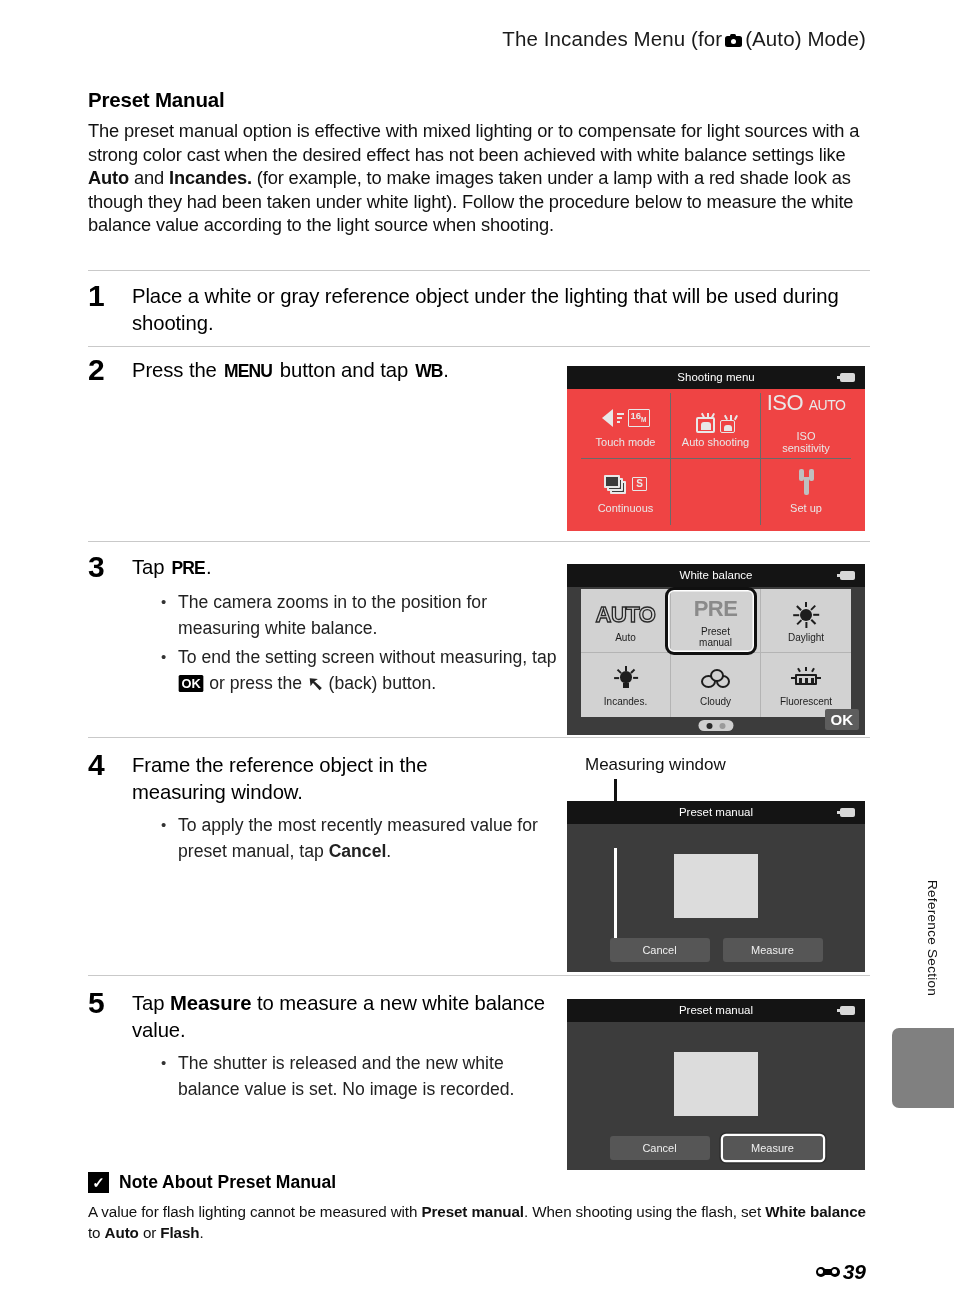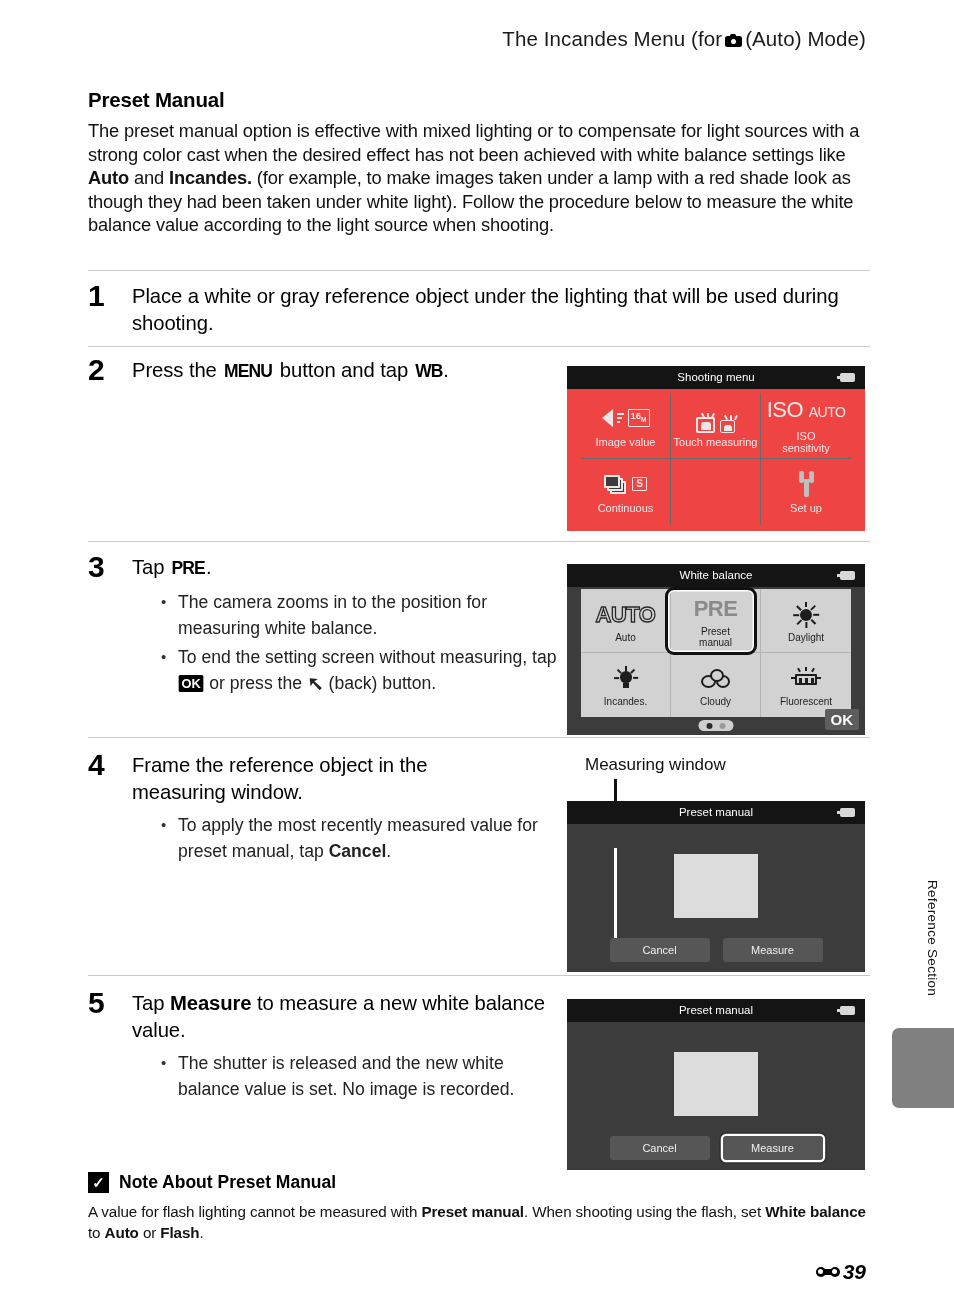--- a/index.html
+++ b/index.html
@@ -122,21 +122,21 @@
     position: relative; display: flex; flex-direction: column;
     align-items: center; justify-content: center;
     color: #e8e8e8; font-size: 11px; text-align: center; line-height: 12.5px;
   }
   .sm-grid .sm-cell:nth-child(1), .sm-grid .sm-cell:nth-child(2),
   .sm-grid .sm-cell:nth-child(4), .sm-grid .sm-cell:nth-child(5) {
     border-right: 1px solid #6a6a6a;
   }
   .sm-grid .sm-cell:nth-child(1), .sm-grid .sm-cell:nth-child(2),
   .sm-grid .sm-cell:nth-child(3) { border-bottom: 1px solid #6a6a6a; }
-  .sm-ico { height: 30px; display: flex; align-items: center; gap: 5px; }
+  .sm-ico { height: 30px; display: flex; align-items: flex-start; gap: 5px; }
   .sm-label { margin-top: 3px; }
 
   .ico-imgmode { display: flex; align-items: center; gap: 4px; }
   .tri-grad {
     width: 0; height: 0; border-top: 9px solid transparent;
     border-bottom: 9px solid transparent; border-right: 11px solid #e8e8e8;
   }
   .grad-dots { display: flex; flex-direction: column; gap: 2px; }
   .grad-dots i { display: block; width: 7px; height: 2px; background: #e8e8e8; }
   .grad-dots i:nth-child(2) { width: 5px; }
@@ -403,42 +403,42 @@
         <div class="sm-cell">
           <div class="sm-ico ico-imgmode">
             <span class="tri-grad"></span>
             <span class="grad-dots">
                 <i></i>
                 <i></i>
                 <i></i>
               </span>
             <span class="badge16">16<sub>M</sub></span>
           </div>
-          <div class="sm-label">Image value</div>
+          <div class="sm-label">Touch mode</div>
         </div>
         <div class="sm-cell">
           <div class="sm-ico ico-touch">
             <span class="tscreen">
                 <span class="rays">
                   <i></i>
                   <i></i>
                   <i></i>
                 </span>
                 <span class="hand"></span>
               </span>
             <span class="tscreen small">
                 <span class="rays">
                   <i></i>
                   <i></i>
                   <i></i>
                 </span>
                 <span class="hand"></span>
               </span>
           </div>
-          <div class="sm-label">Touch measuring</div>
+          <div class="sm-label">Auto shooting</div>
         </div>
         <div class="sm-cell">
           <div class="sm-ico">
             <span class="ico-iso"><span>ISO</span> <span class="auto">AUTO</span></span>
           </div>
           <div class="sm-label">ISO<br>sensitivity</div>
         </div>
         <div class="sm-cell">
           <div class="sm-ico ico-cont">
             <span class="stack">

